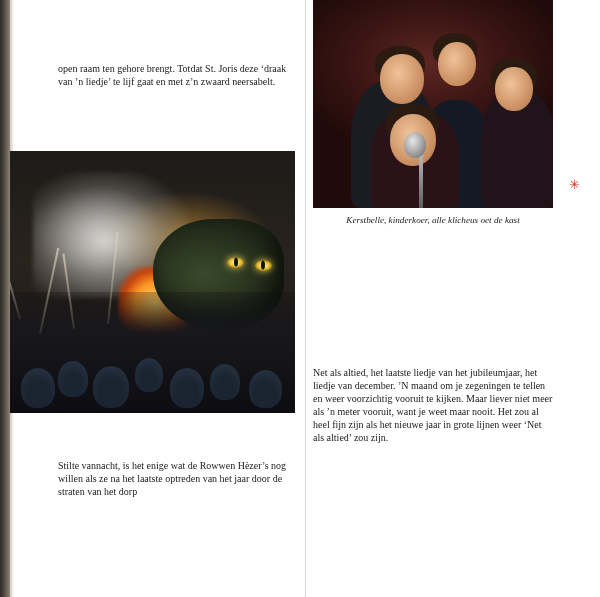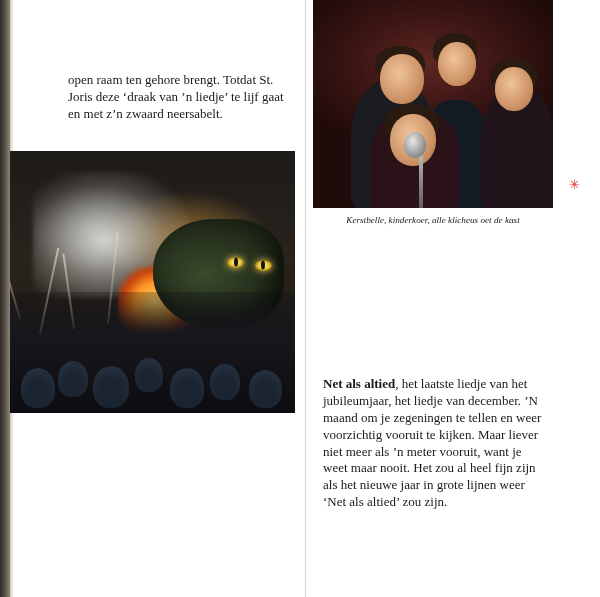--- a/index.html
+++ b/index.html
@@ -59,28 +59,28 @@
   .col-rule {
     position: absolute;
     left: 305px;
     top: 0;
     width: 1px;
     height: 597px;
     background: #d8d5d0;
   }
 
   p {
-    margin: 10px;
-    font-size: 13px;
+    margin: 0;
+    font-size: 10px;
     line-height: 1.30;
     text-align: left;
   }
 
   .bold-lead {
-    font-weight: bold;
+    font-weight: normal;
   }
 
   
   .photo {
     position: relative;
     overflow: hidden;
     background: #111;
   }
 
   .caption {
@@ -261,20 +261,23 @@
       <div class="head" style="left:56%; width:34px; height:40px;"></div>
       <div class="head" style="left:70%; width:30px; height:36px; bottom:5%;"></div>
       <div class="head" style="left:84%; width:33px; height:38px;"></div>
       <div class="spear" style="left:10%; bottom:30%; height:88px; transform:rotate(12deg);"></div>
       <div class="spear" style="left:22%; bottom:32%; height:76px; transform:rotate(-8deg);"></div>
       <div class="spear" style="left:34%; bottom:34%; height:92px; transform:rotate(6deg);"></div>
       <div class="spear" style="left:3%;  bottom:36%; height:70px; transform:rotate(-16deg);"></div>
     </div>
 
 
+    <div class="block" style="top:459px;">
+      <p class="para"><span class="bold-lead">Stilte vannacht,</span><span> is het enige wat de Rowwen Hèzer’s nog willen als ze na het laatste optreden van het jaar door de straten van het dorp</span></p>
+    </div>
 
   </div>
 
   <div class="col-right">
 
     <div class="photo" id="photo-people">
       <div class="bg"></div>
 
       <div class="figure" style="left:16%; width:84px; height:128px; background:#1b1b22;"></div>
       <div class="hair" style="left:26%; top:22%; width:50px; height:34px;"></div>

